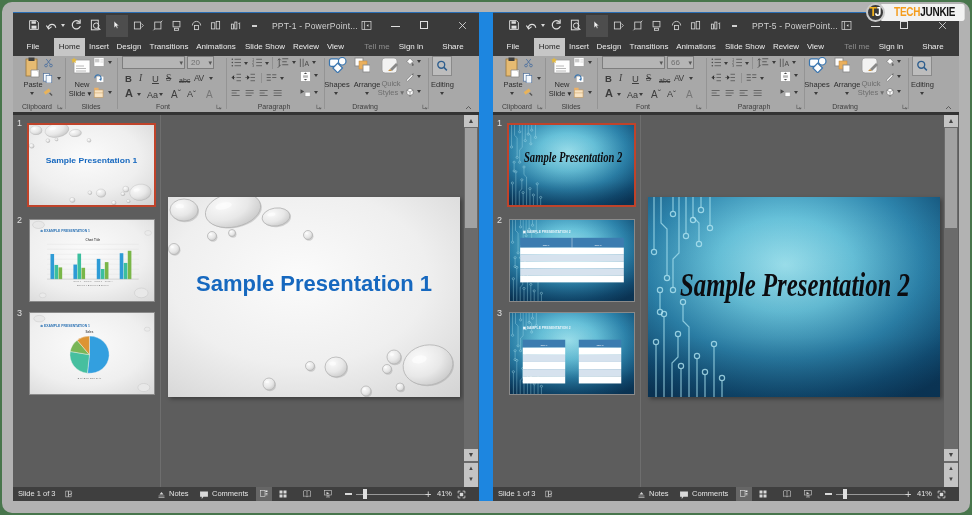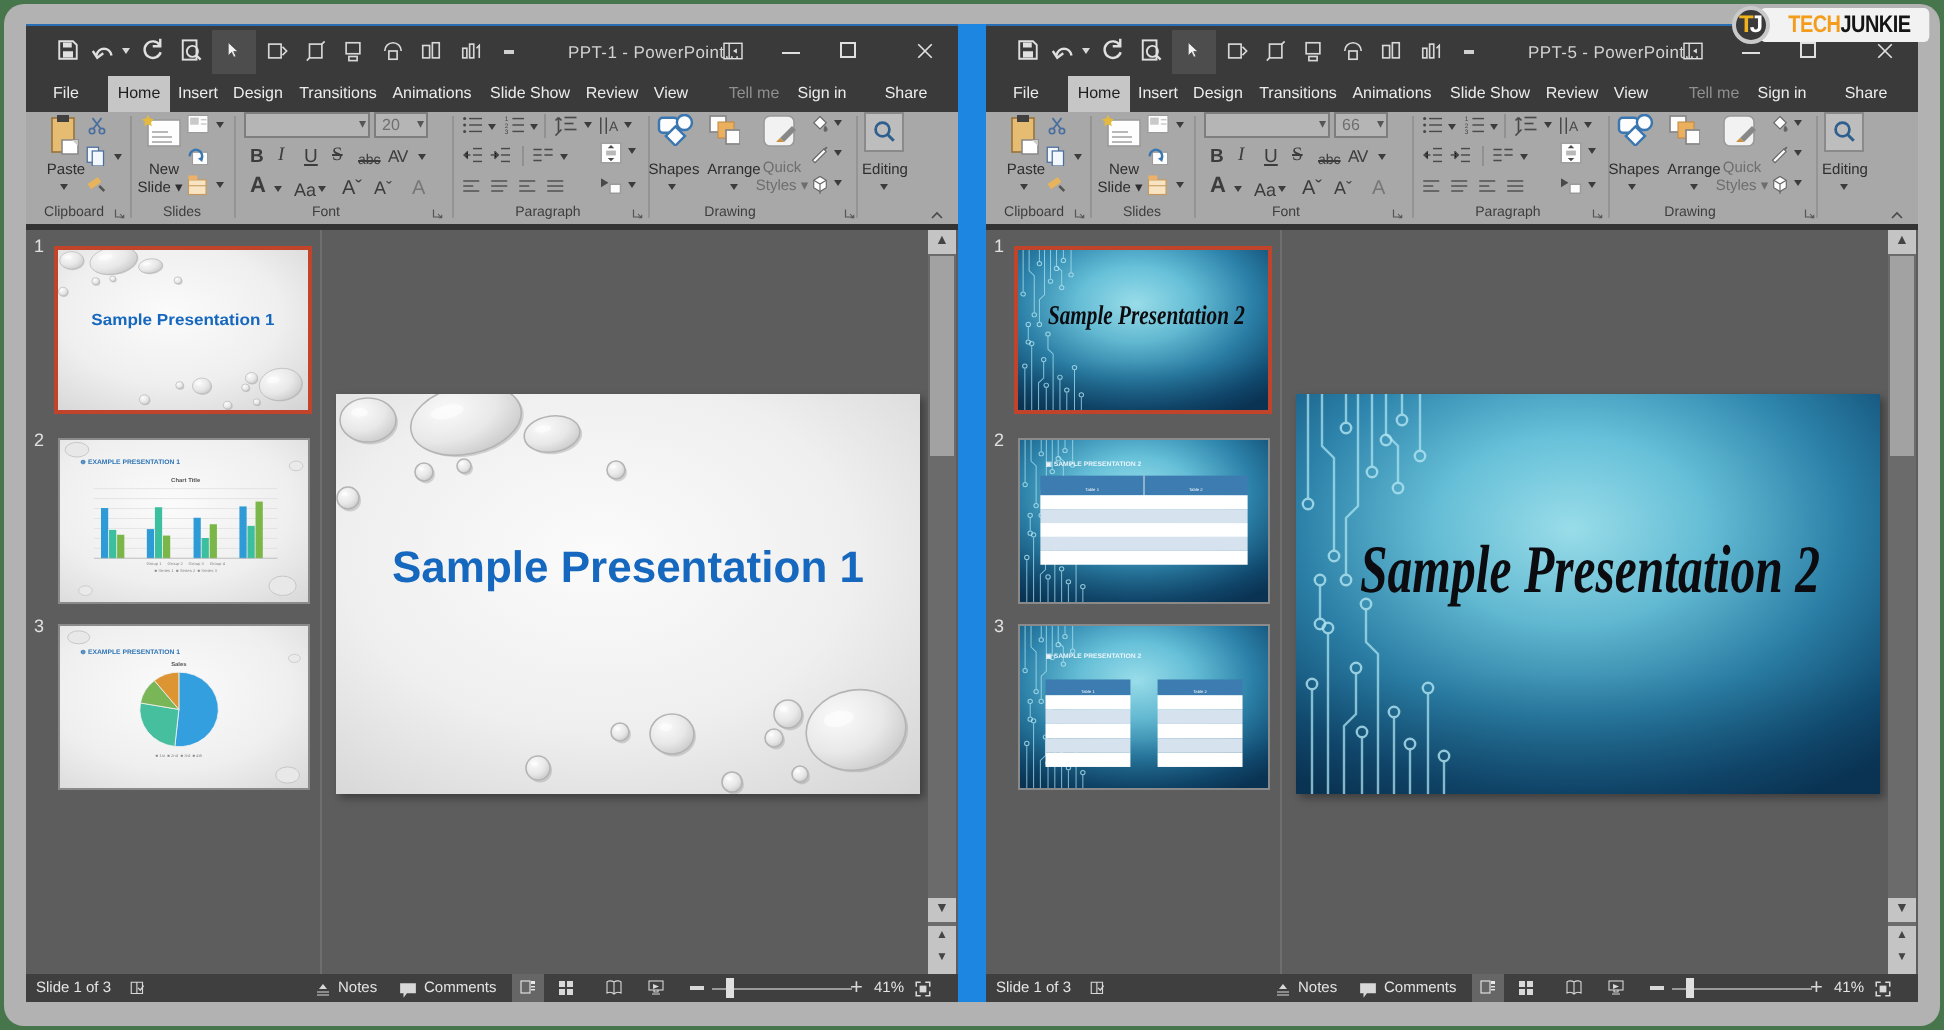--- a/index.html
+++ b/index.html
@@ -3,21 +3,21 @@
 <style>
 * { margin:0; padding:0; box-sizing:border-box; }
 html,body { width:972px; height:515px; background:#48764c; overflow:hidden;
   font-family:"Liberation Sans", sans-serif; }
 #frame { position:absolute; left:2px; top:2px; width:968px; height:511px;
   background:#b2b2b2; border-radius:10px; }
 #desk { position:absolute; left:13px; top:12px; width:946px; height:489px; background:#1d86e0; }
 .win { position:absolute; top:12px; width:466px; height:489px; background:#5d5d5d; }
 .topline { position:absolute; left:0; top:0; width:466px; height:1px; background:#2a6db3; }
 .titlebar { position:absolute; left:0; top:1px; width:466px; height:25px; background:#3a3a3a; }
-.wtitle { position:absolute; left:271px; top:8px; font-size:8.5px; color:#d2d2d2; letter-spacing:0.2px; }
+.wtitle { position:absolute; left:259px; top:8px; font-size:8.5px; color:#d2d2d2; letter-spacing:0.2px; }
 .tabsrow { position:absolute; left:0; top:26px; width:466px; height:18px; background:#3a3a3a; }
 .tab { position:absolute; top:0; height:18px; line-height:18px; text-align:center;
   font-size:8px; color:#ececec; white-space:nowrap; }
 .tab.sel { color:#1e1e1e; z-index:2; }
 .selbg { position:absolute; left:41px; top:0; width:31px; height:18px; background:#c6c6c6; z-index:1; }
 .ribbon { position:absolute; left:0; top:44px; width:466px; height:56px; background:#a8a8a8; }
 .ribbon .ic { position:absolute; }
 .ic { position:absolute; }
 .btxt { position:absolute; font-size:7.5px; color:#2e2e2e; text-align:center; white-space:nowrap; }
 .glabel { position:absolute; font-size:7px; color:#3d3d3d; text-align:center; }

